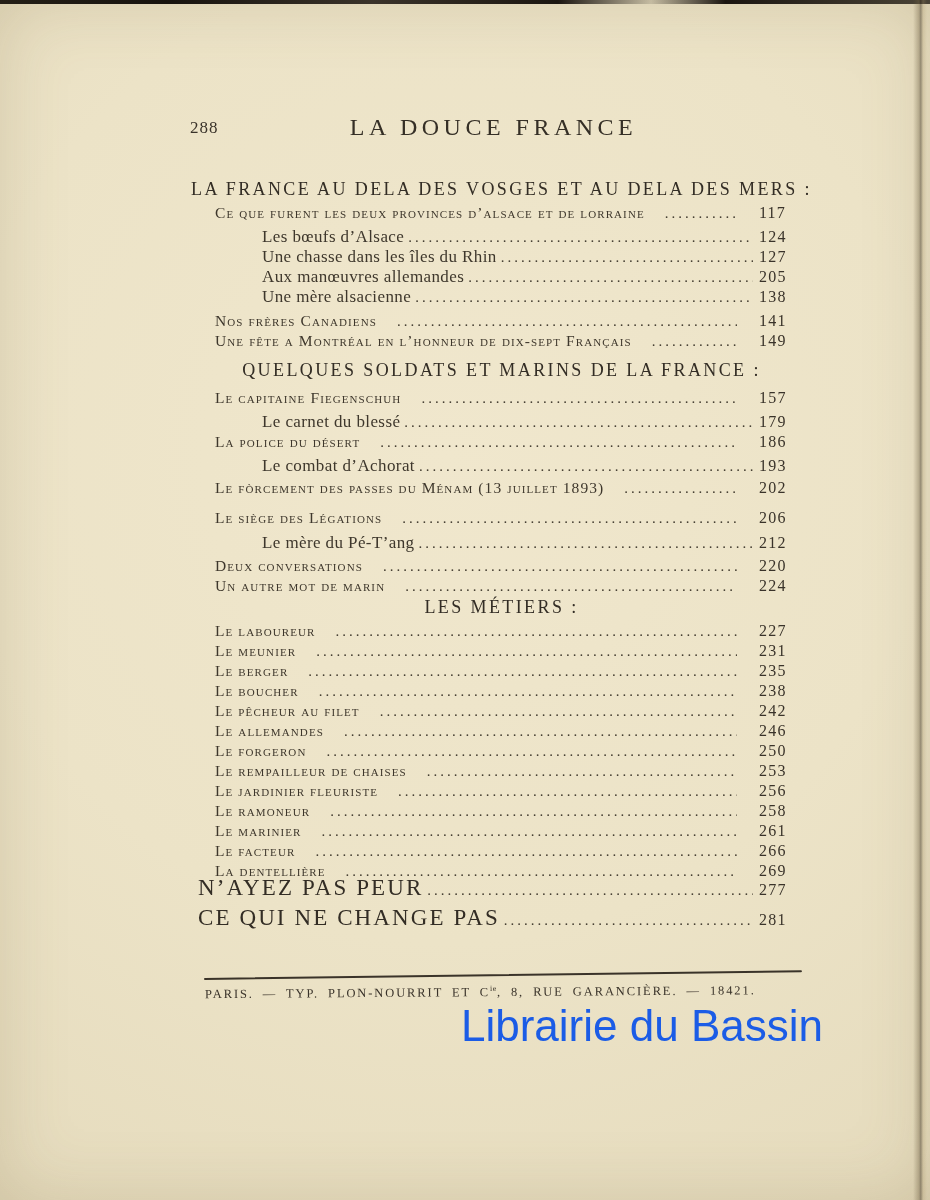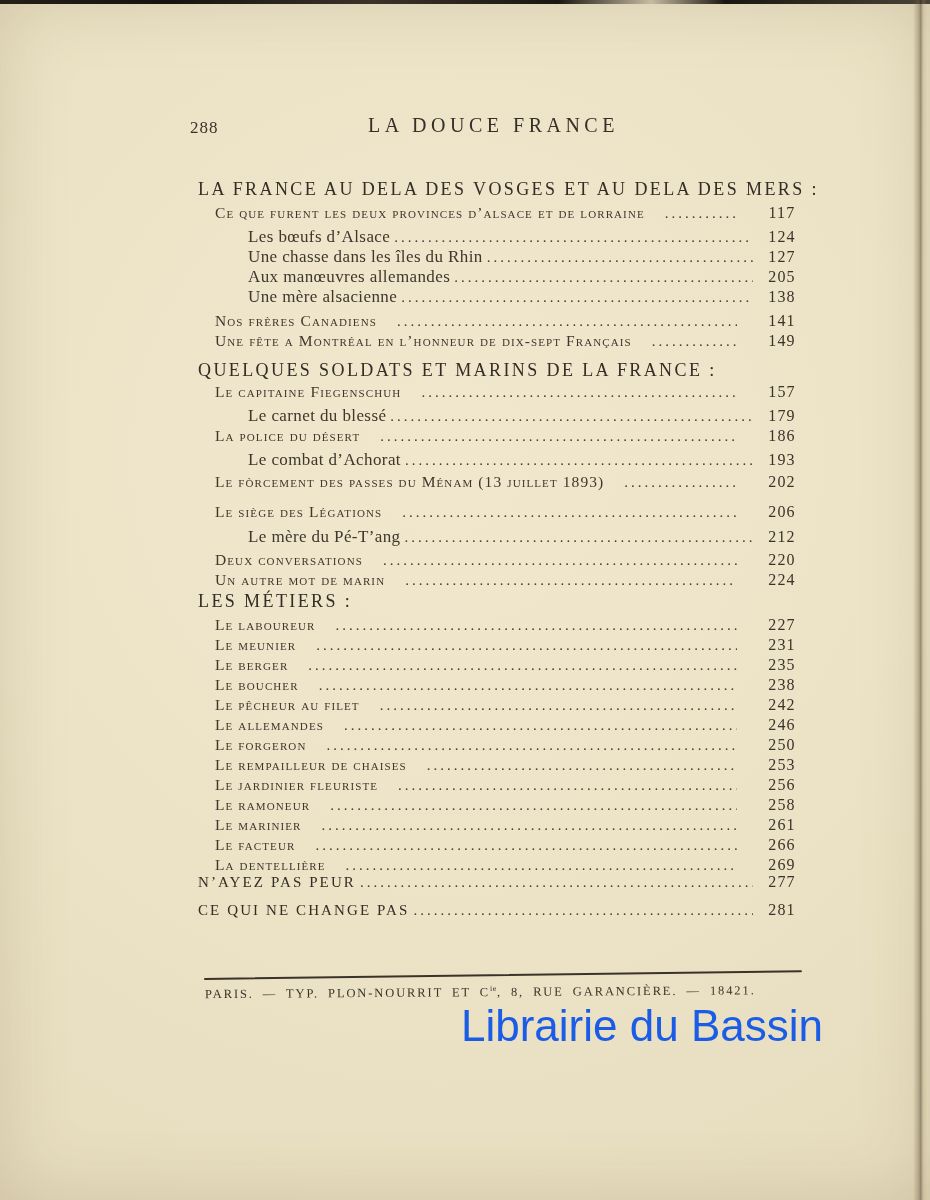--- a/index.html
+++ b/index.html
@@ -20,46 +20,46 @@
   }
   .right-crease{
     position:absolute;top:0;bottom:0;right:3px;width:14px;
     background:linear-gradient(90deg, rgba(0,0,0,0) 0%, rgba(110,95,65,.38) 42%, rgba(55,45,30,.45) 55%, rgba(170,150,105,.25) 72%, rgba(0,0,0,0) 100%);
   }
   .folio{
     position:absolute;left:190px;top:118px;font-size:17px;letter-spacing:1px;color:#3a332a;
   }
   .running-title{
     position:absolute;left:198px;top:114px;width:607px;text-align:center;
-    font-size:20px;letter-spacing:4.5px;color:#352f26;transform:translateX(-8px);
+    font-size:24px;letter-spacing:4.5px;color:#352f26;transform:translateX(-8px);
   }
   .toc{position:absolute;left:198px;top:168px;width:607px;}
   .row{display:flex;align-items:baseline;}
   .row .label{white-space:nowrap;}
-  .row-section{line-height:22px;}
+  .row-section{line-height:22px;justify-content:center;}
   .row-section .label{font-size:18px;letter-spacing:2.4px;color:#332d25;}
   .row-entry{line-height:20px;margin-left:17px;gap:16px;}
   .row-entry .label{font-variant:small-caps;font-variant-caps:small-caps;font-size:15.5px;letter-spacing:1.1px;}
-  .row-sub{line-height:20px;margin-left:50px;}
+  .row-sub{line-height:20px;margin-left:64px;}
   .row-sub .label{font-size:17px;letter-spacing:.4px;}
   .row-major{line-height:22px;}
-  .row-major .label{font-size:15px;letter-spacing:2.1px;color:#332d25;}
+  .row-major .label{font-size:23px;letter-spacing:2.1px;color:#332d25;}
   .dots{
     flex:1 1 auto;overflow:hidden;white-space:nowrap;
     margin:0 6px 0 4px;font-size:15px;letter-spacing:3px;color:#443d31;
   }
   .dots::after{content:"........................................................................................................................";}
-  .pagenum{flex:0 0 46px;text-align:center;font-size:16px;letter-spacing:1.2px;color:#3a332a;}
+  .pagenum{flex:0 0 46px;text-align:left;font-size:16px;letter-spacing:1.2px;color:#3a332a;}
   
   .row:nth-child(1){margin-top:10px}
   .row:nth-child(2){margin-top:3px}
   .row:nth-child(3){margin-top:4px}
   .row:nth-child(7){margin-top:4px}
   .row:nth-child(9){margin-top:8px}
-  .row:nth-child(10){margin-top:1px}
+  .row:nth-child(10){margin-top:7px}
   .row:nth-child(11){margin-top:4px}
   .row:nth-child(13){margin-top:4px}
   .row:nth-child(14){margin-top:2px}
   .row:nth-child(15){margin-top:10px}
   .row:nth-child(16){margin-top:5px}
   .row:nth-child(17){margin-top:3px}
   .row:nth-child(19){}
   .row:nth-child(20){margin-top:3px}
   .row:nth-child(33){margin-top:-4px}
   .row:nth-child(34){margin-top:6px}

